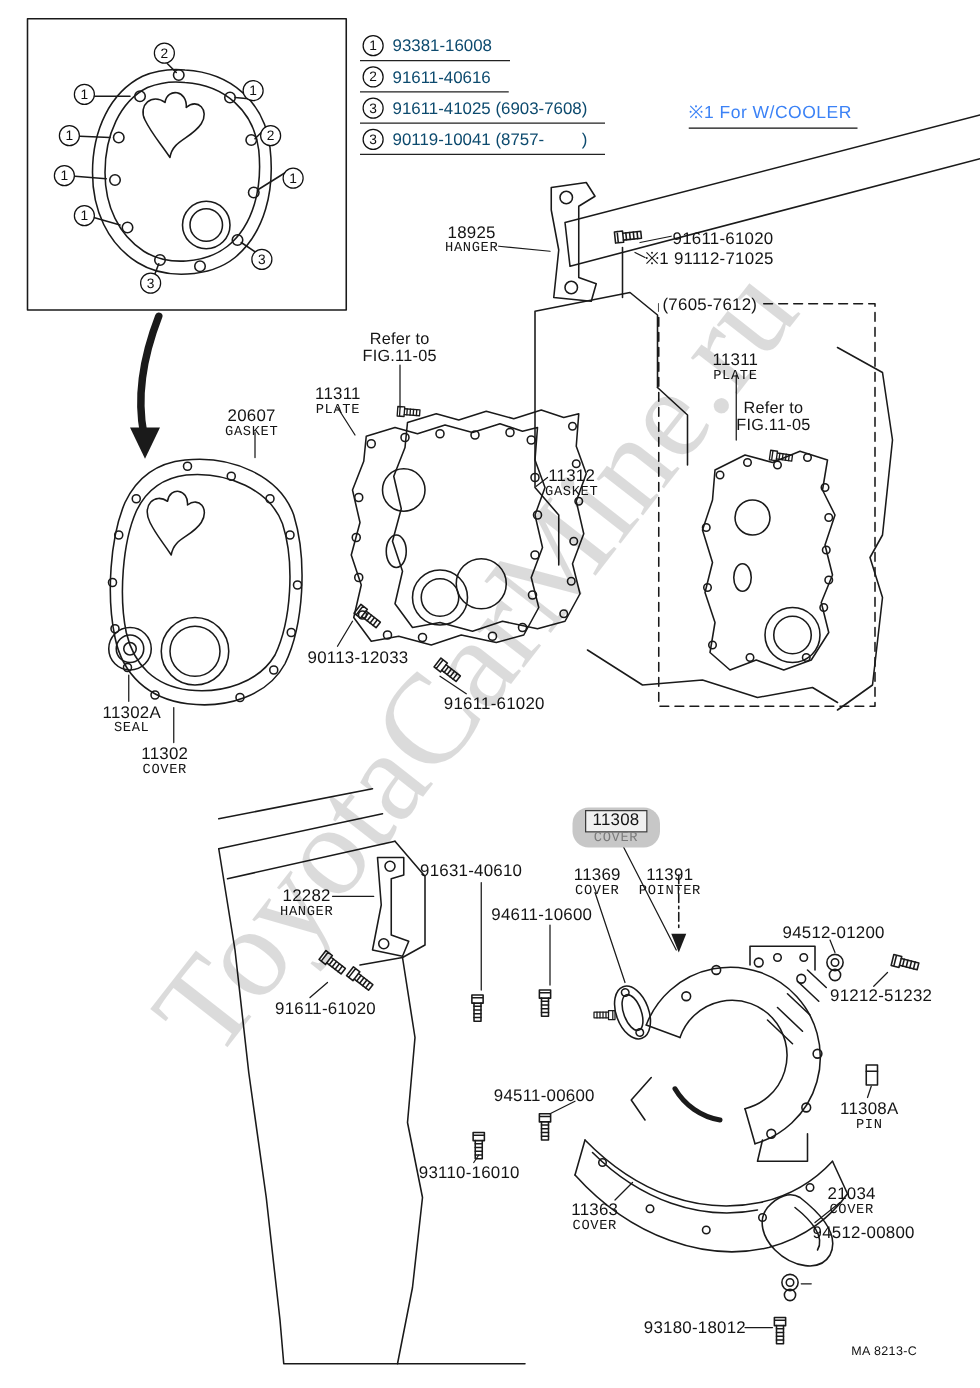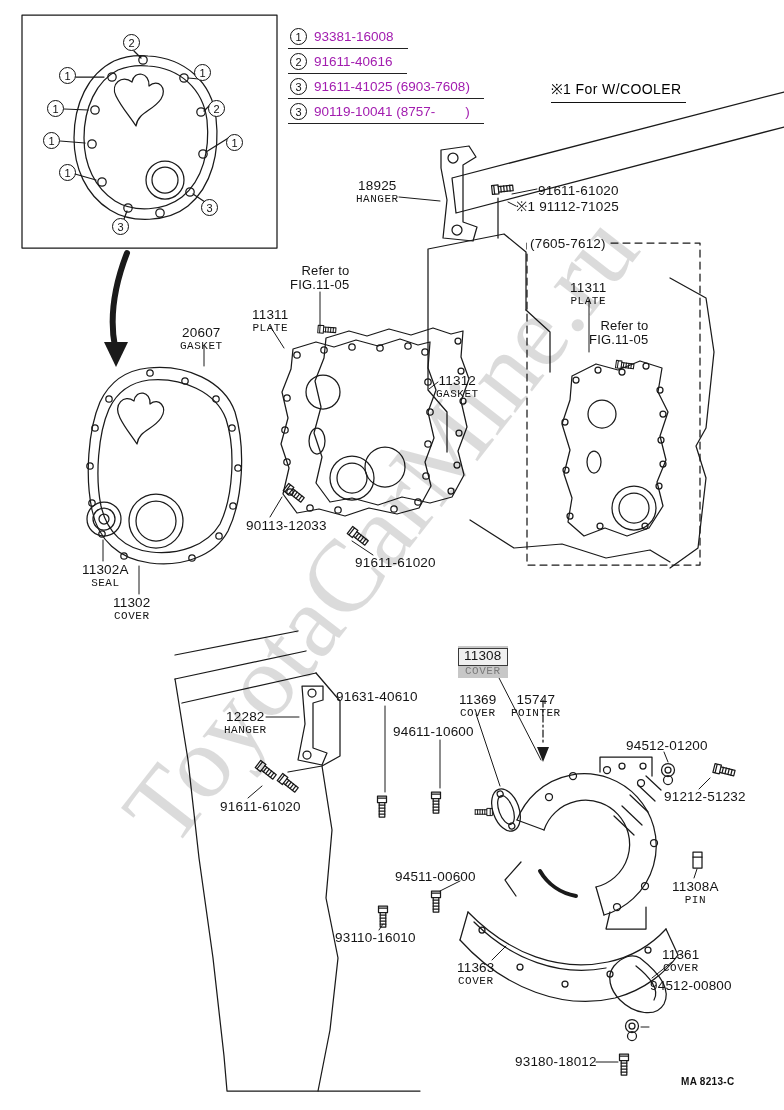--- a/index.html
+++ b/index.html
@@ -7,38 +7,38 @@
   body { width:784px; height:1110px; font-family:"Liberation Sans",sans-serif; }
   #stage { position:relative; width:784px; height:1110px; background:#fff; overflow:hidden; }
   svg.art { position:absolute; left:0; top:0; z-index:1; }
   .wm { position:absolute; left:-170px; top:470px; width:1100px; z-index:4;
         text-align:center; font-family:"Liberation Serif",serif; font-size:103px;
         color:rgba(0,0,0,0.14); white-space:nowrap; transform:rotate(-52deg);
         pointer-events:none; }
   .lbl { position:absolute; z-index:2; color:#141414; text-align:center; line-height:1.08; }
   .pn  { font-size:13.5px; letter-spacing:0.2px; white-space:pre; }
   .sub { font-size:11px; letter-spacing:0.5px; white-space:pre;font-family:Liberation Mono, monospace; }
-  .ref { text-align:right; }
+  .ref { text-align:center; }
   .ref .pn { font-size:13px; }
   .onbox { background:#fff; padding:0 3px; }
-  .sel { background:#c7c7c7; padding:2px 0 1px; }
+  .sel { background:#c7c7c7; padding:2px 10px 1px;border-radius:13px; }
   .sel .selnum { border:1.6px solid #3a3a3a; background:#f0f0f0; padding:0 5px 1px; }
   .sel .selsub { color:#7b7b7b; }
   .legend { position:absolute; left:288px; top:27px; z-index:2; }
   .legend-row { display:flex; align-items:center; gap:7px; width:max-content;
                 border-bottom:1.3px solid #222; padding:1px 14px 3px 2px; margin-bottom:3px; }
-  .legend-text { font-size:13.5px; color:#a21caf; white-space:pre; }
+  .legend-text { font-size:13.5px; color:#0c4a6e; white-space:pre; }
   .co { display:inline-flex; width:17px; height:17px; border:1.4px solid #111; border-radius:50%;
         align-items:center; justify-content:center; font-size:11px; color:#111; flex:none;
         background:#fff; }
   .co.abs { position:absolute; z-index:2; }
-  .note { position:absolute; left:551px; top:79px; z-index:2; font-size:14px; color:#000000;
+  .note { position:absolute; left:551px; top:79px; z-index:2; font-size:14px; color:#3b82f6;
           letter-spacing:0.4px; border-bottom:1.5px solid #111; padding:0 4px 4px 0; white-space:pre; }
   .doccode { position:absolute; left:681px; top:1076px; z-index:2; font-size:10px;
-             font-weight:bold; letter-spacing:0.3px; color:#111; white-space:pre; }
+             font-weight:normal; letter-spacing:0.3px; color:#111; white-space:pre; }
 </style>
 </head>
 <body>
 
 <div id="stage">
 
   <svg class="art" width="784" height="1110" viewBox="0 0 784 1110">
     <defs>
       <g id="bolt">
         <path d="M0,-4.5 L6.5,-4.5 L6.5,4.5 L0,4.5 Z M2.2,-4.5 L2.2,4.5"></path>
@@ -387,21 +387,21 @@
   <div class="lbl" style="left:336px;top:690px">
     <div class="pn">91631-40610</div>
   </div>
 
   <div class="lbl" style="left:459px;top:693px">
     <div class="pn">11369</div>
     <div class="sub">COVER</div>
   </div>
 
   <div class="lbl" style="left:511px;top:693px">
-    <div class="pn">15747</div>
+    <div class="pn">11391</div>
     <div class="sub">POINTER</div>
   </div>
 
   <div class="lbl" style="left:224px;top:710px">
     <div class="pn">12282</div>
     <div class="sub">HANGER</div>
   </div>
 
   <div class="lbl" style="left:393px;top:725px">
     <div class="pn">94611-10600</div>
@@ -431,21 +431,21 @@
   <div class="lbl" style="left:335px;top:931px">
     <div class="pn">93110-16010</div>
   </div>
 
   <div class="lbl" style="left:457px;top:961px">
     <div class="pn">11363</div>
     <div class="sub">COVER</div>
   </div>
 
   <div class="lbl" style="left:662px;top:948px">
-    <div class="pn">11361</div>
+    <div class="pn">21034</div>
     <div class="sub">COVER</div>
   </div>
 
   <div class="lbl" style="left:650px;top:979px">
     <div class="pn">94512-00800</div>
   </div>
 
   <div class="lbl" style="left:515px;top:1055px">
     <div class="pn">93180-18012</div>
   </div>

